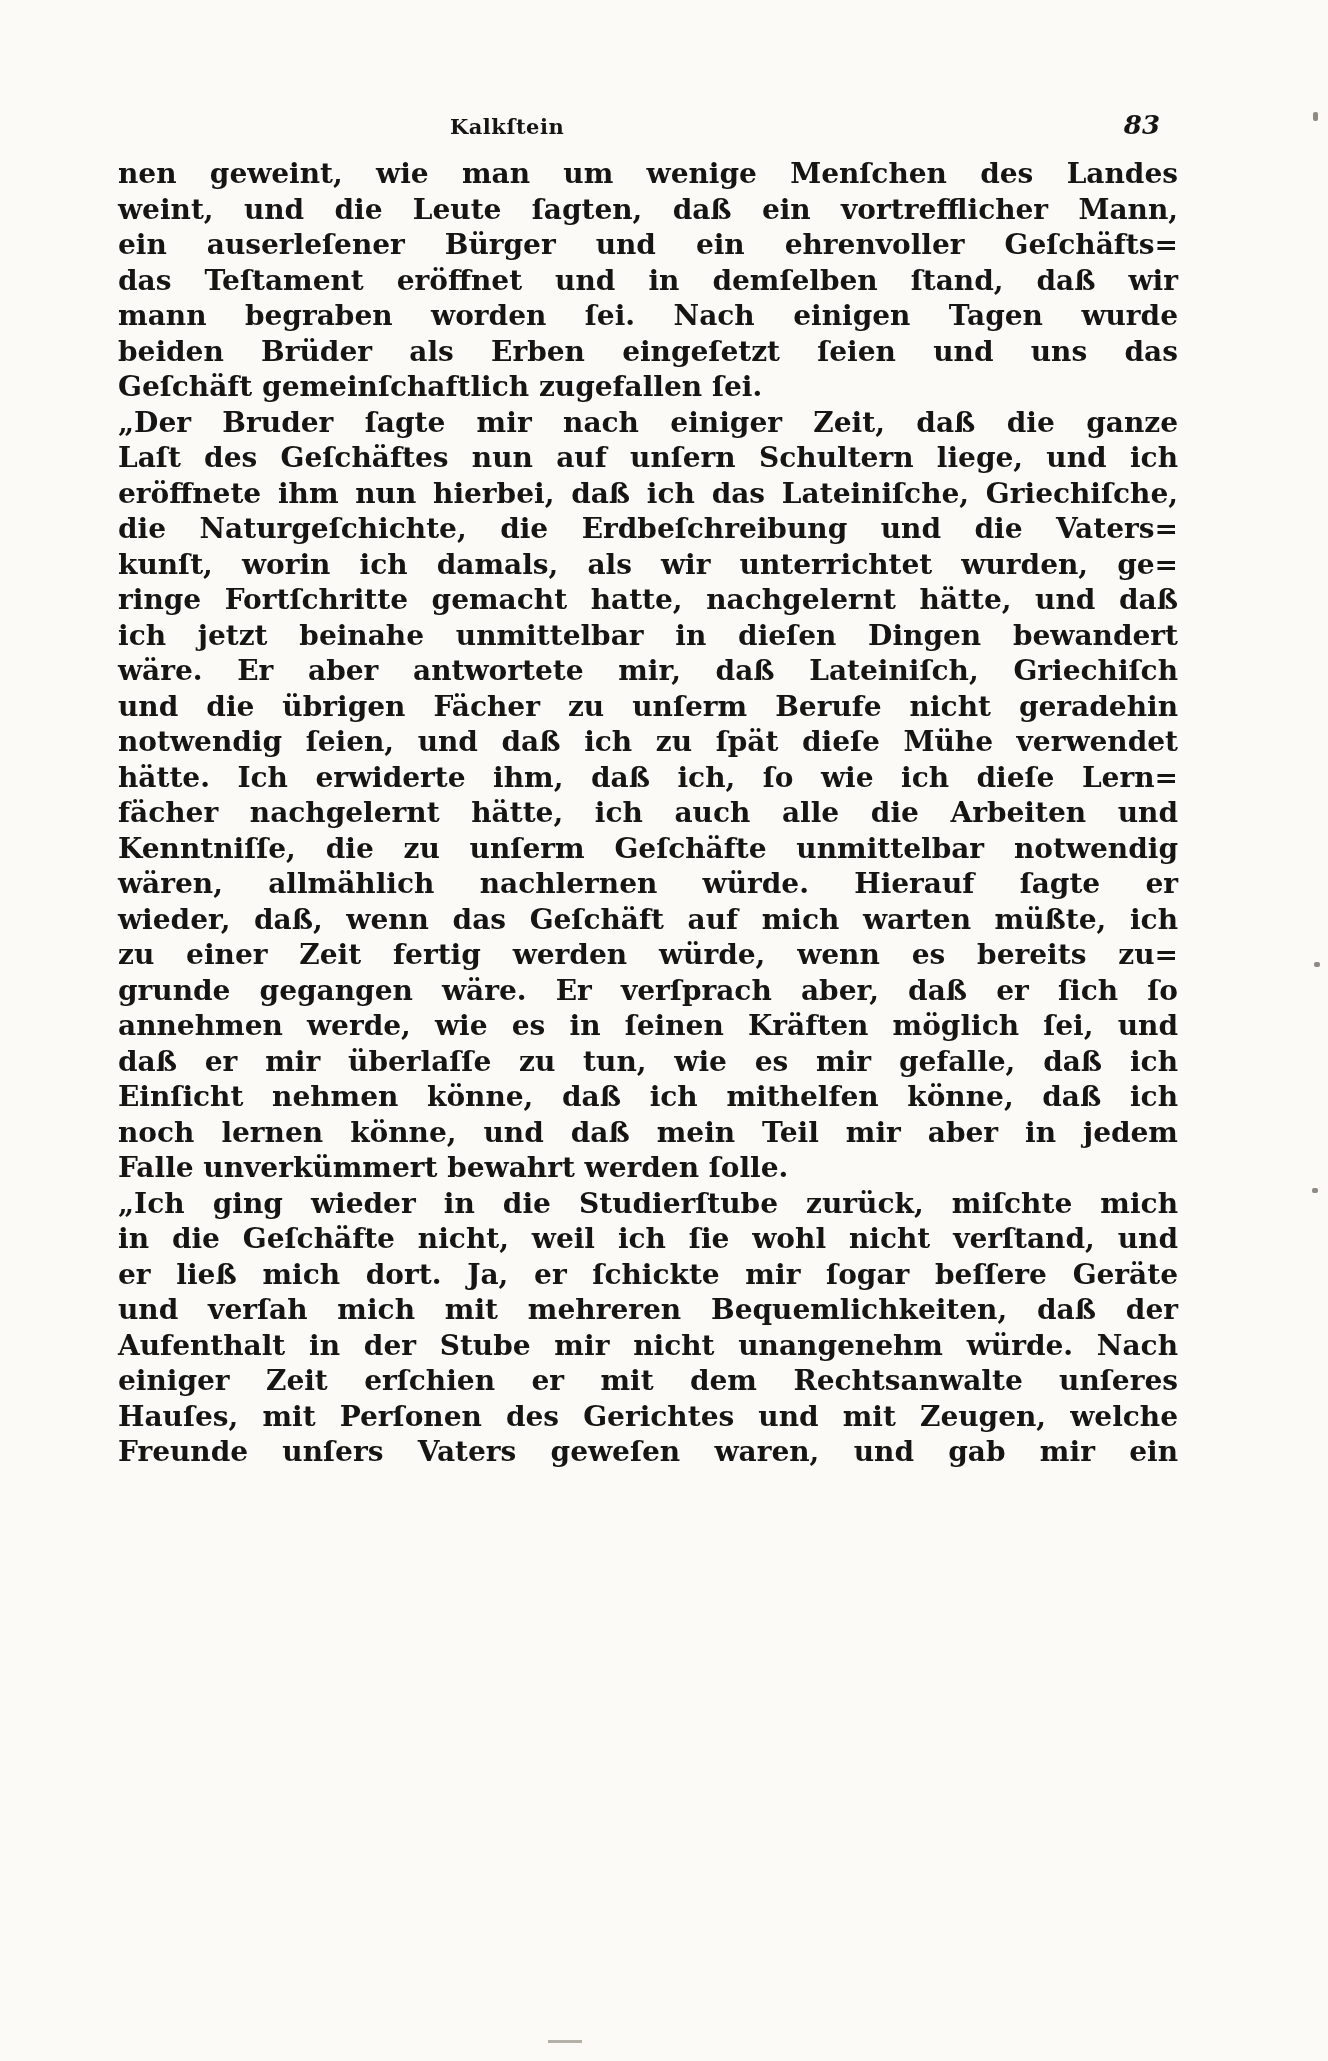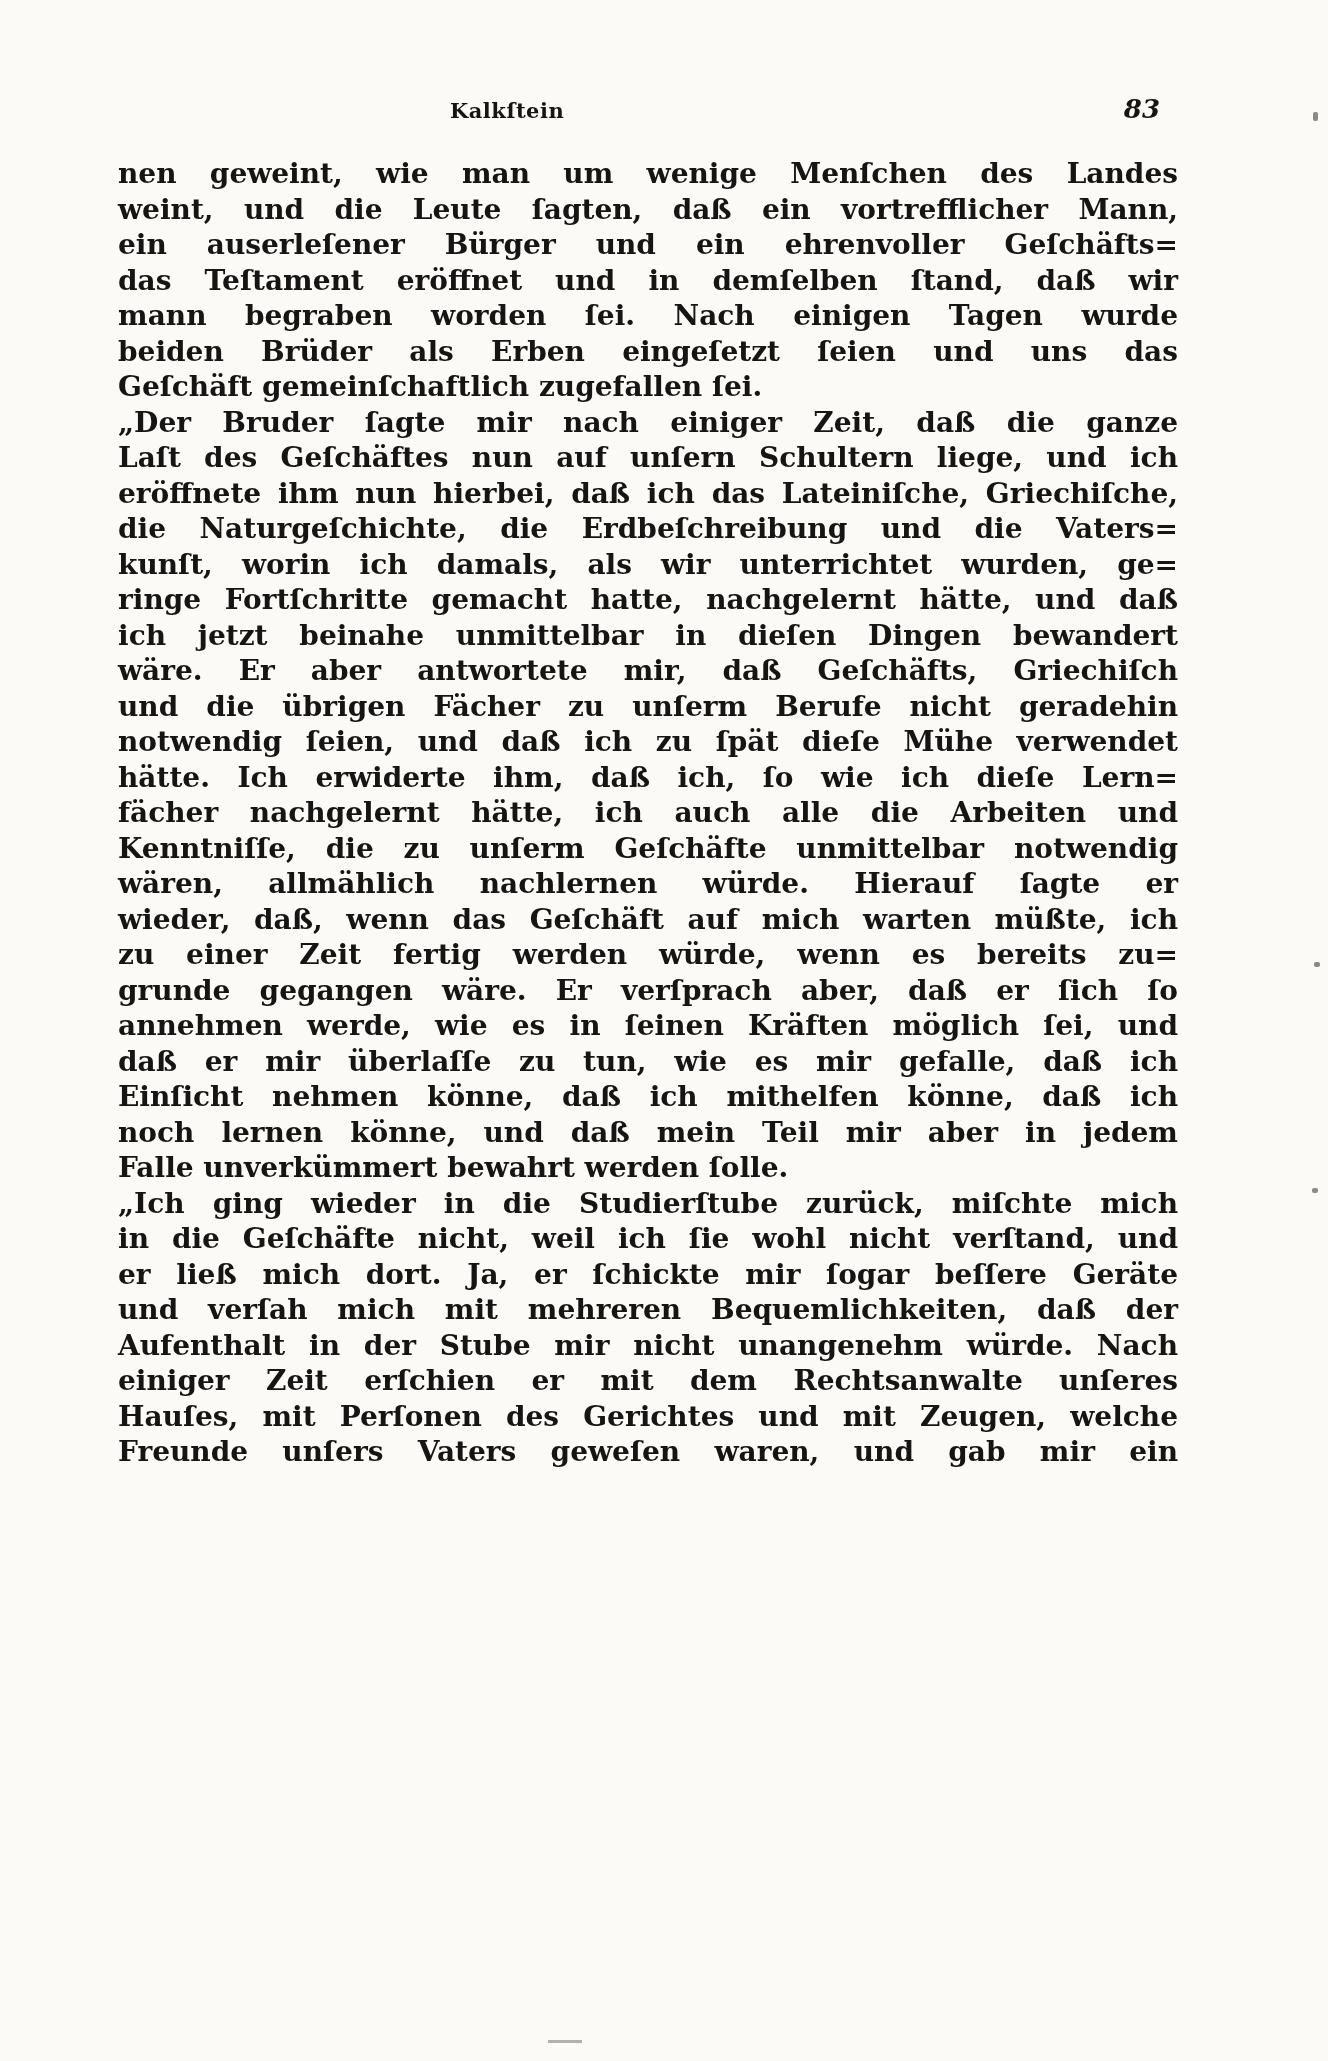--- a/index.html
+++ b/index.html
@@ -11,21 +11,21 @@
     font-family: "DejaVu Serif", "Liberation Serif", serif;
     position: relative;
     overflow: hidden;
   }
   .page {
     position: absolute;
     inset: 0;
   }
   .running-head {
     position: absolute;
-    top: 94px;
+    top: 110px;
     left: 120px;
     right: 150px;
     height: 34px;
   }
   .head-title {
     position: absolute;
     left: 330px;
     top: 4px;
     font-size: 21px;
     font-weight: 700;
@@ -95,21 +95,21 @@
       <div class="line">mann begraben worden ſei. Nach einigen Tagen wurde</div>
       <div class="line">beiden Brüder als Erben eingeſetzt ſeien und uns das</div>
       <div class="line para-end">Geſchäft gemeinſchaftlich zugefallen ſei.</div>
       <div class="line">„Der Bruder ſagte mir nach einiger Zeit, daß die ganze</div>
       <div class="line">Laſt des Geſchäftes nun auf unſern Schultern liege, und ich</div>
       <div class="line">eröffnete ihm nun hierbei, daß ich das Lateiniſche, Griechiſche,</div>
       <div class="line">die Naturgeſchichte, die Erdbeſchreibung und die Vaters=</div>
       <div class="line">kunſt, worin ich damals, als wir unterrichtet wurden, ge=</div>
       <div class="line">ringe Fortſchritte gemacht hatte, nachgelernt hätte, und daß</div>
       <div class="line">ich jetzt beinahe unmittelbar in dieſen Dingen bewandert</div>
-      <div class="line">wäre. Er aber antwortete mir, daß Geſchäfts, Griechiſch</div>
+      <div class="line">wäre. Er aber antwortete mir, daß Lateiniſch, Griechiſch</div>
       <div class="line">und die übrigen Fächer zu unſerm Berufe nicht geradehin</div>
       <div class="line">notwendig ſeien, und daß ich zu ſpät dieſe Mühe verwendet</div>
       <div class="line">hätte. Ich erwiderte ihm, daß ich, ſo wie ich dieſe Lern=</div>
       <div class="line">fächer nachgelernt hätte, ich auch alle die Arbeiten und</div>
       <div class="line">Kenntniſſe, die zu unſerm Geſchäfte unmittelbar notwendig</div>
       <div class="line">wären, allmählich nachlernen würde. Hierauf ſagte er</div>
       <div class="line">wieder, daß, wenn das Geſchäft auf mich warten müßte, ich</div>
       <div class="line">zu einer Zeit fertig werden würde, wenn es bereits zu=</div>
       <div class="line">grunde gegangen wäre. Er verſprach aber, daß er ſich ſo</div>
       <div class="line">annehmen werde, wie es in ſeinen Kräften möglich ſei, und</div>

